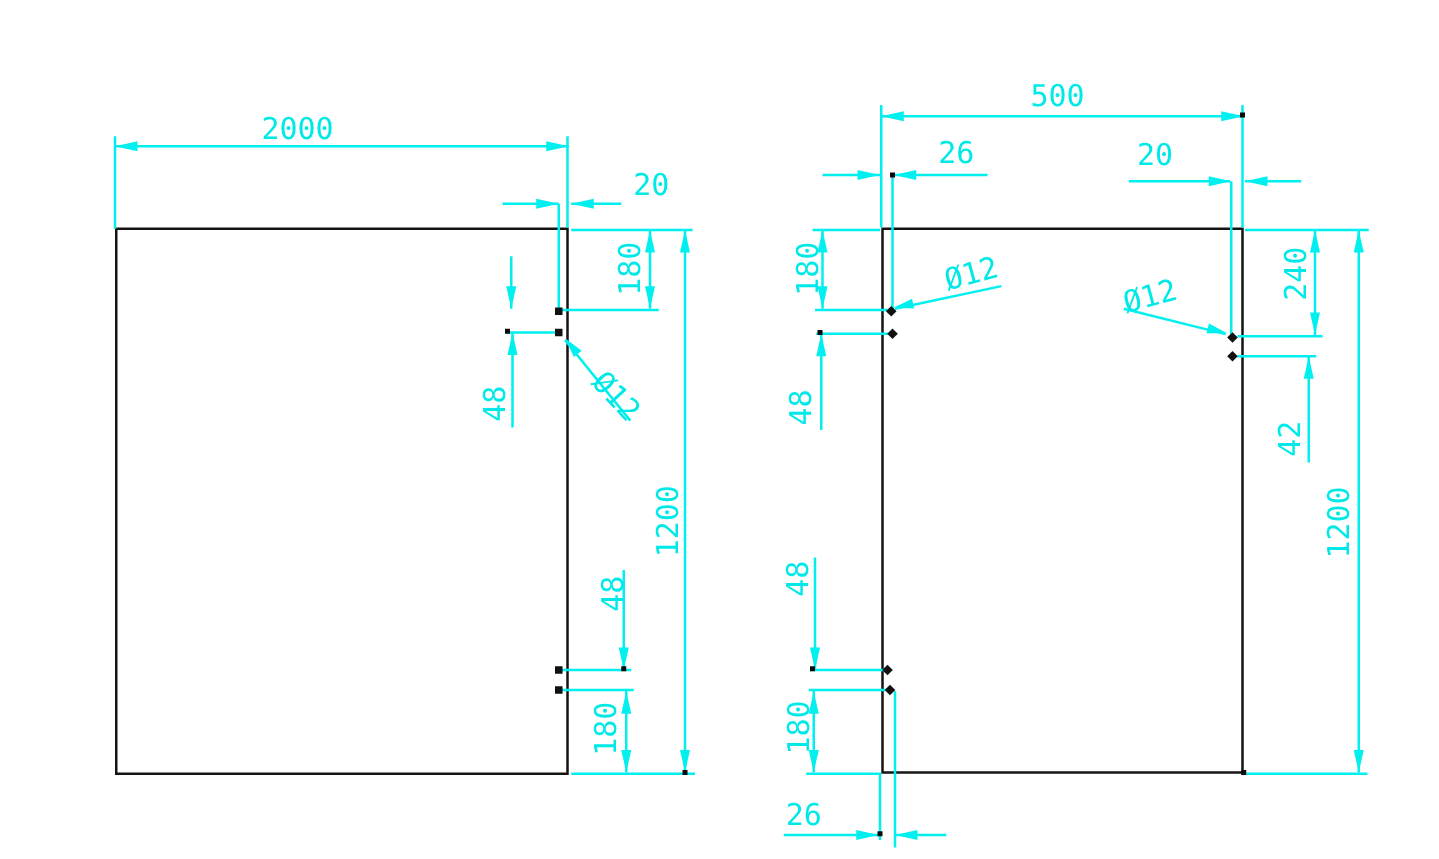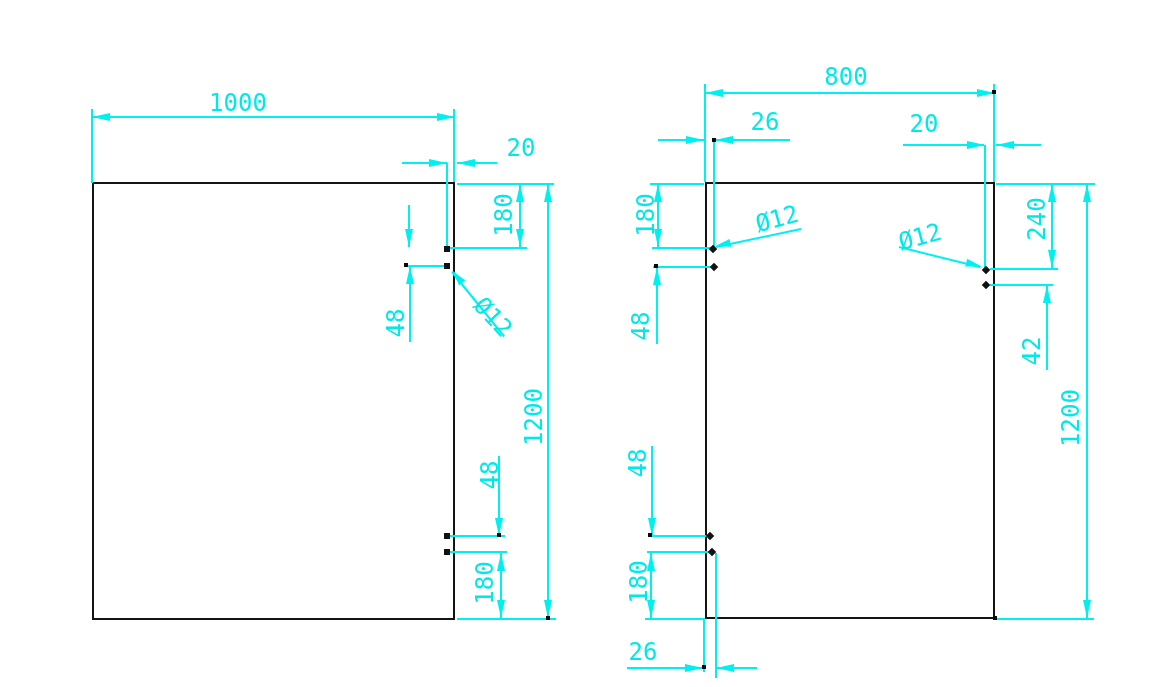--- a/index.html
+++ b/index.html
@@ -31,21 +31,21 @@
 <div class="canvas">
 
   <div class="panel" style="left:92px;top:182px;width:363px;height:438px;"></div>
 
   <div class="dim">
     <div class="vl" style="left:91px;top:109px;height:74px;"></div>
     <div class="vl" style="left:453px;top:109px;height:73px;"></div>
     <div class="hl" style="left:92px;top:116px;width:363px;"></div>
     <div class="ar ar-l" style="left:92px;top:113px;"></div>
     <div class="ar ar-r" style="left:437px;top:113px;"></div>
-    <div class="dimtext" style="left:238px;top:103px;">1000</div>
+    <div class="dimtext" style="left:238px;top:103px;">2000</div>
   </div>
 
   <div class="dim">
     <div class="hl" style="left:402px;top:162px;width:45px;"></div>
     <div class="ar ar-r" style="left:429px;top:159px;"></div>
     <div class="hl" style="left:457px;top:162px;width:40px;"></div>
     <div class="ar ar-l" style="left:457px;top:159px;"></div>
     <div class="vl" style="left:446px;top:163px;height:84px;"></div>
     <div class="dimtext" style="left:521px;top:148px;">20</div>
   </div>
@@ -106,21 +106,21 @@
 
   <div class="panel" style="left:705px;top:182px;width:290px;height:437px;"></div>
 
   <div class="dim">
     <div class="vl" style="left:704px;top:84px;height:98px;"></div>
     <div class="vl" style="left:993px;top:84px;height:98px;"></div>
     <div class="hl" style="left:705px;top:92px;width:290px;"></div>
     <div class="ar ar-l" style="left:705px;top:89px;"></div>
     <div class="ar ar-r" style="left:977px;top:89px;"></div>
     <div class="dotc" style="left:992px;top:90px;"></div>
-    <div class="dimtext" style="left:846px;top:77px;">800</div>
+    <div class="dimtext" style="left:846px;top:77px;">500</div>
   </div>
 
   <div class="dim">
     <div class="hl" style="left:658px;top:139px;width:46px;"></div>
     <div class="ar ar-r" style="left:686px;top:136px;"></div>
     <div class="hl" style="left:715px;top:139px;width:75px;"></div>
     <div class="ar ar-l" style="left:715px;top:136px;"></div>
     <div class="vl" style="left:713px;top:140px;height:108px;"></div>
     <div class="dotc" style="left:712px;top:138px;"></div>
     <div class="dimtext" style="left:765px;top:122px;">26</div>

